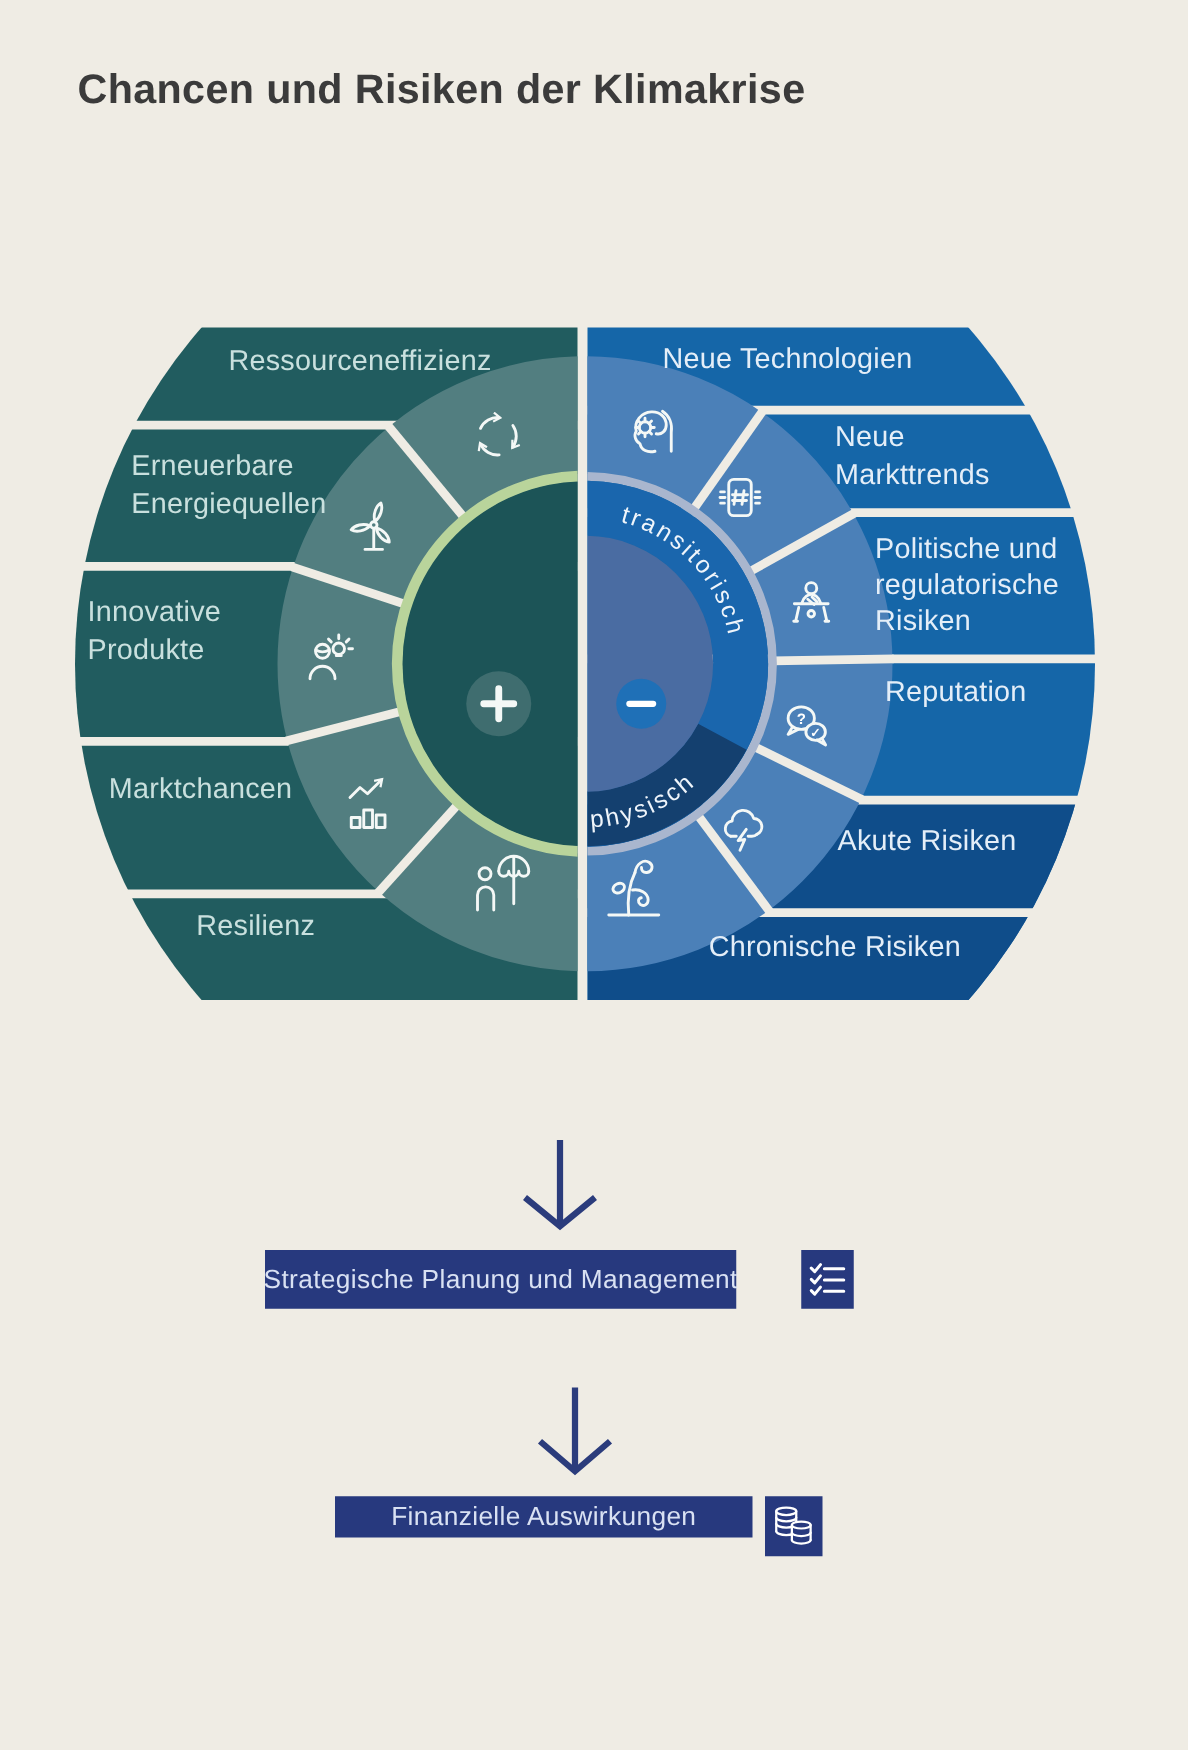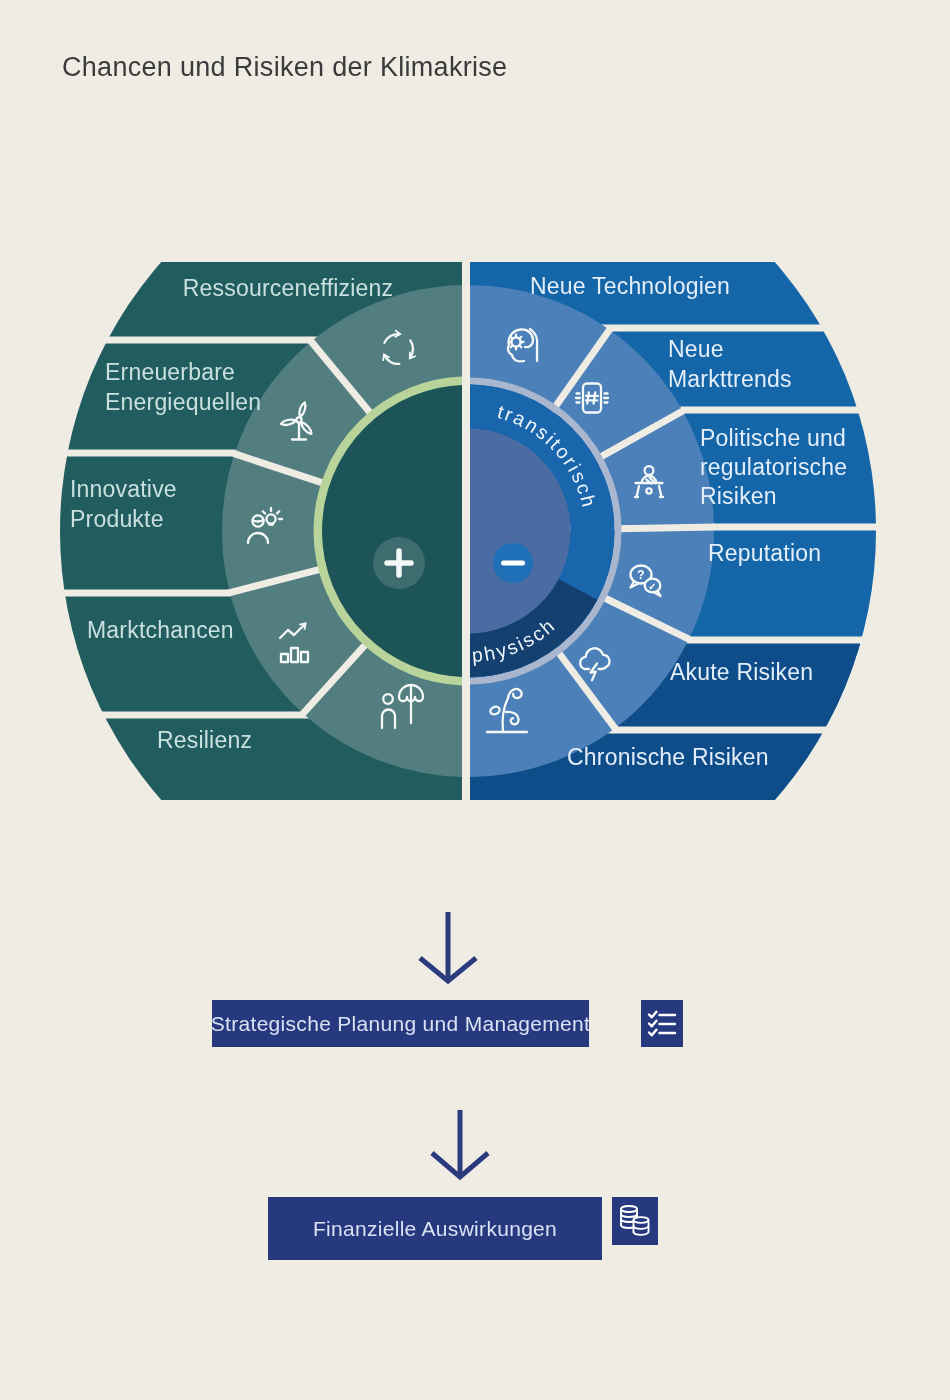--- a/index.html
+++ b/index.html
@@ -1,18 +1,18 @@
 <!DOCTYPE html>
 <html><head>
 <meta charset="utf-8">
 <style>
   html,body{margin:0;padding:0;}
   body{width:950px;height:1400px;background:#EFECE4;font-family:"Liberation Sans",sans-serif;}
   .canvas{position:relative;width:950px;height:1400px;background:#EFECE4;overflow:hidden;}
-  .title{position:absolute;left:62px;top:52px;margin:0;font-size:27px;font-weight:400;
+  .title{position:absolute;left:62px;top:52px;margin:0;font-size:33px;font-weight:700;
          letter-spacing:.3px;color:#3B3B3B;z-index:2;}
   .wheel-svg{position:absolute;left:0;top:0;z-index:1;}
   .seg-label{font-size:23px;font-weight:400;letter-spacing:.2px;}
   .wl{fill:#C9E0DE;}
   .wr{fill:#E4EEF8;}
   .arc-label{font-size:19.5px;letter-spacing:2.2px;fill:#EFF5FB;}
   .sep{stroke:#EFECE4;stroke-width:7;fill:none;}
   .ic{stroke:#F4F8F6;stroke-width:2.3;fill:none;stroke-linecap:round;stroke-linejoin:round;}
   .flow-bar{position:absolute;display:flex;align-items:center;justify-content:center;z-index:2;}
   .bar-label{font-size:21px;color:#D9E1F3;letter-spacing:.3px;white-space:nowrap;}
@@ -202,21 +202,21 @@
   <div class="icon-box" style="left:641px;top:1000px;width:42px;height:47px;background:#27397E;">
     <svg width="30" height="30" viewBox="0 0 30 30">
       <g fill="none" stroke="#FFFFFF" stroke-width="2.4" stroke-linecap="round" stroke-linejoin="round">
         <path d="M2,5.5 l2.8,2.8 l4.6,-5.6 M12.5,6 H28"></path>
         <path d="M2,14.5 l2.8,2.8 l4.6,-5.6 M12.5,15 H28"></path>
         <path d="M2,23.5 l2.8,2.8 l4.6,-5.6 M12.5,24 H28"></path>
       </g>
     </svg>
   </div>
 
-  <div class="flow-bar" style="left:268px;top:1197px;width:334px;height:63px;background:#27397E;">
+  <div class="flow-bar" style="left:268px;top:1197px;width:334px;height:33px;background:#27397E;">
     <span class="bar-label">Finanzielle Auswirkungen</span>
   </div>
   <div class="icon-box" style="left:612px;top:1197px;width:46px;height:48px;background:#27397E;">
     <svg width="36" height="38" viewBox="0 0 36 38">
       <g fill="none" stroke="#FFFFFF" stroke-width="1.8" stroke-linecap="round">
         <ellipse cx="12" cy="7" rx="8" ry="3"></ellipse>
         <path d="M4,7 V23 M20,7 V23"></path>
         <path d="M4,12 a8,3 0 0 0 16,0 M4,17 a8,3 0 0 0 16,0 M4,23 a8,3 0 0 0 16,0"></path>
       </g>
       <path d="M16.5,18 h15 v12 h-15 z" fill="#27397E" stroke="none"></path>

